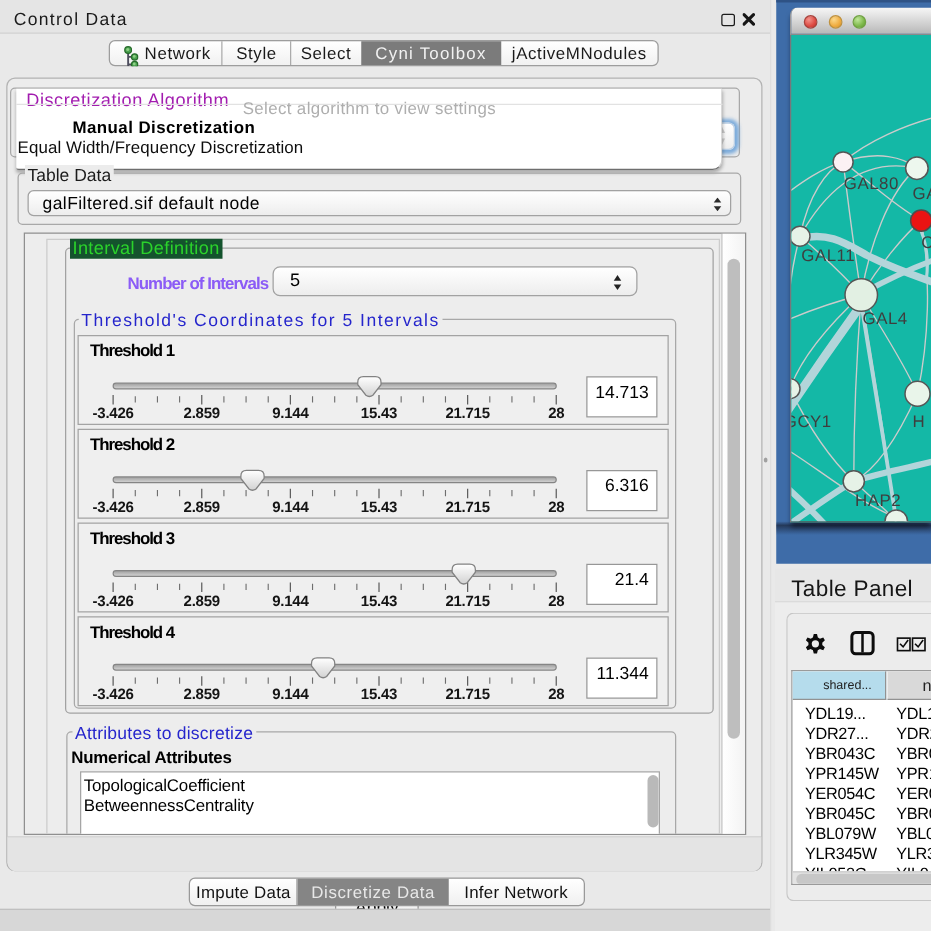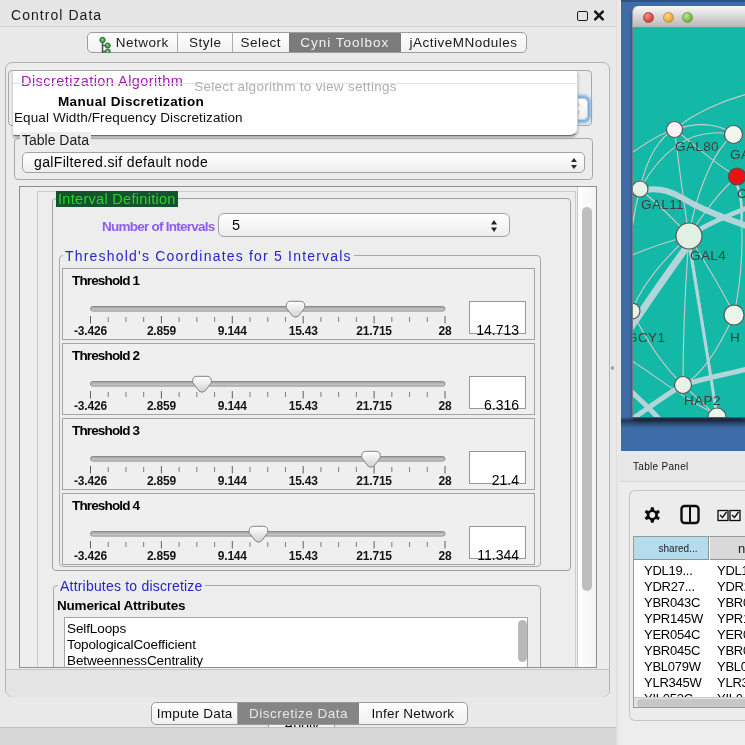--- a/index.html
+++ b/index.html
@@ -45,38 +45,38 @@
 
 
 #rdivider { left:616px; top:0; width:5px; height:745px; background:#e9e9e9; border-left:1px solid #dedede; }
 #bluearea { left:621px; top:0; width:124px; height:451px; background:#3e6ca8; border-top:2px solid #2e5285; }
 #netwin { left:632px; top:6px; width:113px; height:412px; border-radius:6px 0 0 0; box-shadow:0 4px 4px -1px rgba(5,5,15,0.55); }
 #nettitle { position:absolute; left:0; top:0; width:113px; height:22px; background:linear-gradient(#f7f7f7,#b8b8b8); border-radius:6px 0 0 0; border-bottom:1px solid #8a8a8a; border-left:1px solid #999999; }
 #netcanvas { position:absolute; left:0px; top:22px; width:118px; height:390px; background:#14b8a6; overflow:hidden; border-left:1px solid #77777c; border-bottom:1.5px solid #55555a; }
 .light { position:absolute; width:11px; height:11px; border-radius:50%; top:5.5px; }
 
 #tablepanelbar { left:620px; top:455px; width:125px; height:27px; background:#e7e7e7; border-bottom:1px solid #d8d8d8; }
-#tablepanelbar .t { position:absolute; left:13px; top:6px; font-size:10px; letter-spacing:0.3px; color:#151515; }
+#tablepanelbar .t { position:absolute; left:13px; top:6px; font-size:18px; letter-spacing:0.3px; color:#151515; }
 #rbottom { left:620px; top:482px; width:125px; height:263px; background:#ededed; }
 #tcard { left:629px; top:490px; width:116px; height:231px; background:#ececec; border:1px solid #c6c6c6; border-radius:6px 0 0 6px; border-right:none; }
 
 
 #ttable { position:absolute; left:3px; top:45px; width:113px; height:172px; background:#ffffff; border:1px solid #9a9a9a; border-right:none; overflow:hidden; }
 .th1 { position:absolute; left:0; top:0; width:75px; height:23px; background:#b5dcec; border-right:1px solid #929292; border-bottom:1px solid #929292; font-size:10px; color:#222; text-align:center; text-indent:14px; line-height:23px; }
 .th2 { position:absolute; left:76px; top:0; width:40px; height:23px; background:#d9d9d9; border-bottom:1px solid #929292; font-size:13px; color:#222; }
 .trow { position:absolute; left:0; width:120px; height:16px; font-size:13px; letter-spacing:-0.25px; color:#000; }
 .c1 { position:absolute; left:10px; }
 .c2 { position:absolute; left:83px; }
 #hscroll { position:absolute; left:0px; top:160px; width:112px; height:12px; background:#e3e3e3; border-top:1px solid #c9c9c9; }
 #hscroll .thumb { position:absolute; left:3px; top:1px; width:112px; height:9px; background:#c7c7c7; border-radius:5px; }
 
 
 .throw { position:absolute; left:42px; width:473px; height:72px; background:#efefef; border:1px solid #a3a3a3; }
 .throw .tt { position:absolute; left:9px; top:3.5px; font-size:13.5px; font-weight:bold; letter-spacing:-0.85px; color:#000; }
-.vbox { position:absolute; left:406px; top:32px; width:57px; height:33px; background:#ffffff; border:1px solid #979797; font-size:14px; color:#000; text-align:right; padding:20px 6px 0 0; }
+.vbox { position:absolute; left:406px; top:32px; width:57px; height:33px; background:#ffffff; border:1px solid #979797; font-size:14px; color:#000; text-align:right; padding:3px 6px 0 0; }
 
 
 #vsb { left:577px; top:187px; width:19px; height:480px; background:linear-gradient(90deg,#ffffff,#f3f3f3); border-left:1px solid #c8c8c8; }
 #vsb .thumb { position:absolute; left:4px; top:20px; width:10px; height:384px; background:#bebebe; border-radius:6px; }
 
 
 #attrlist { position:absolute; left:44px; top:430px; width:464px; height:52px; background:#ffffff; border:1px solid #a5a5a5; overflow:hidden; font-size:13.5px; color:#000; padding-top:3px; }
 #attrlist .it { padding-left:2px; height:16.2px; line-height:16.2px; letter-spacing:-0.1px; }
 #alsb { position:absolute; left:453px; top:2px; width:9px; height:42px; background:#b9b9b9; border-radius:5px; }
 </style>
@@ -338,21 +338,20 @@
         <text x="382.0" y="37.5" text-anchor="middle" font-size="12" font-weight="bold" letter-spacing="-0.2" fill="#141414" font-family="Liberation Sans, sans-serif">28</text>
       <path d="M 186.2 10.8 L 186.2 8.8 Q 186.2 4.3 190.7 4.3 L 200.3 4.3 Q 204.8 4.3 204.8 8.8 L 204.8 10.8 L 198.3 19.2 Q 195.5 21.2 192.7 19.2 Z" fill="url(#gt306)" stroke="#828282" stroke-width="1"></path>
     </svg>
     <div class="vbox">11.344</div>
   </div>
 
   <div class="group" style="left:33px; top:398px; width:488px; height:120px;"></div>
   <div class="gtitle" style="left:38px; top:391px; color:#2525cc; background:#ededed; letter-spacing:0.2px;">Attributes to discretize</div>
   <div class="abs" style="left:37px; top:411px; font-size:13.5px; font-weight:bold; letter-spacing:-0.2px; color:#000;">Numerical Attributes</div>
   <div id="attrlist">
-    <div class="it">SelfLoops</div>
     <div class="it">TopologicalCoefficient</div>
     <div class="it">BetweennessCentrality</div>
     <div id="alsb"></div>
   </div>
 </div>
 <div class="abs" id="vsb">
     <div class="thumb"></div>
   </div>
 
 <div class="abs" id="applybar">

